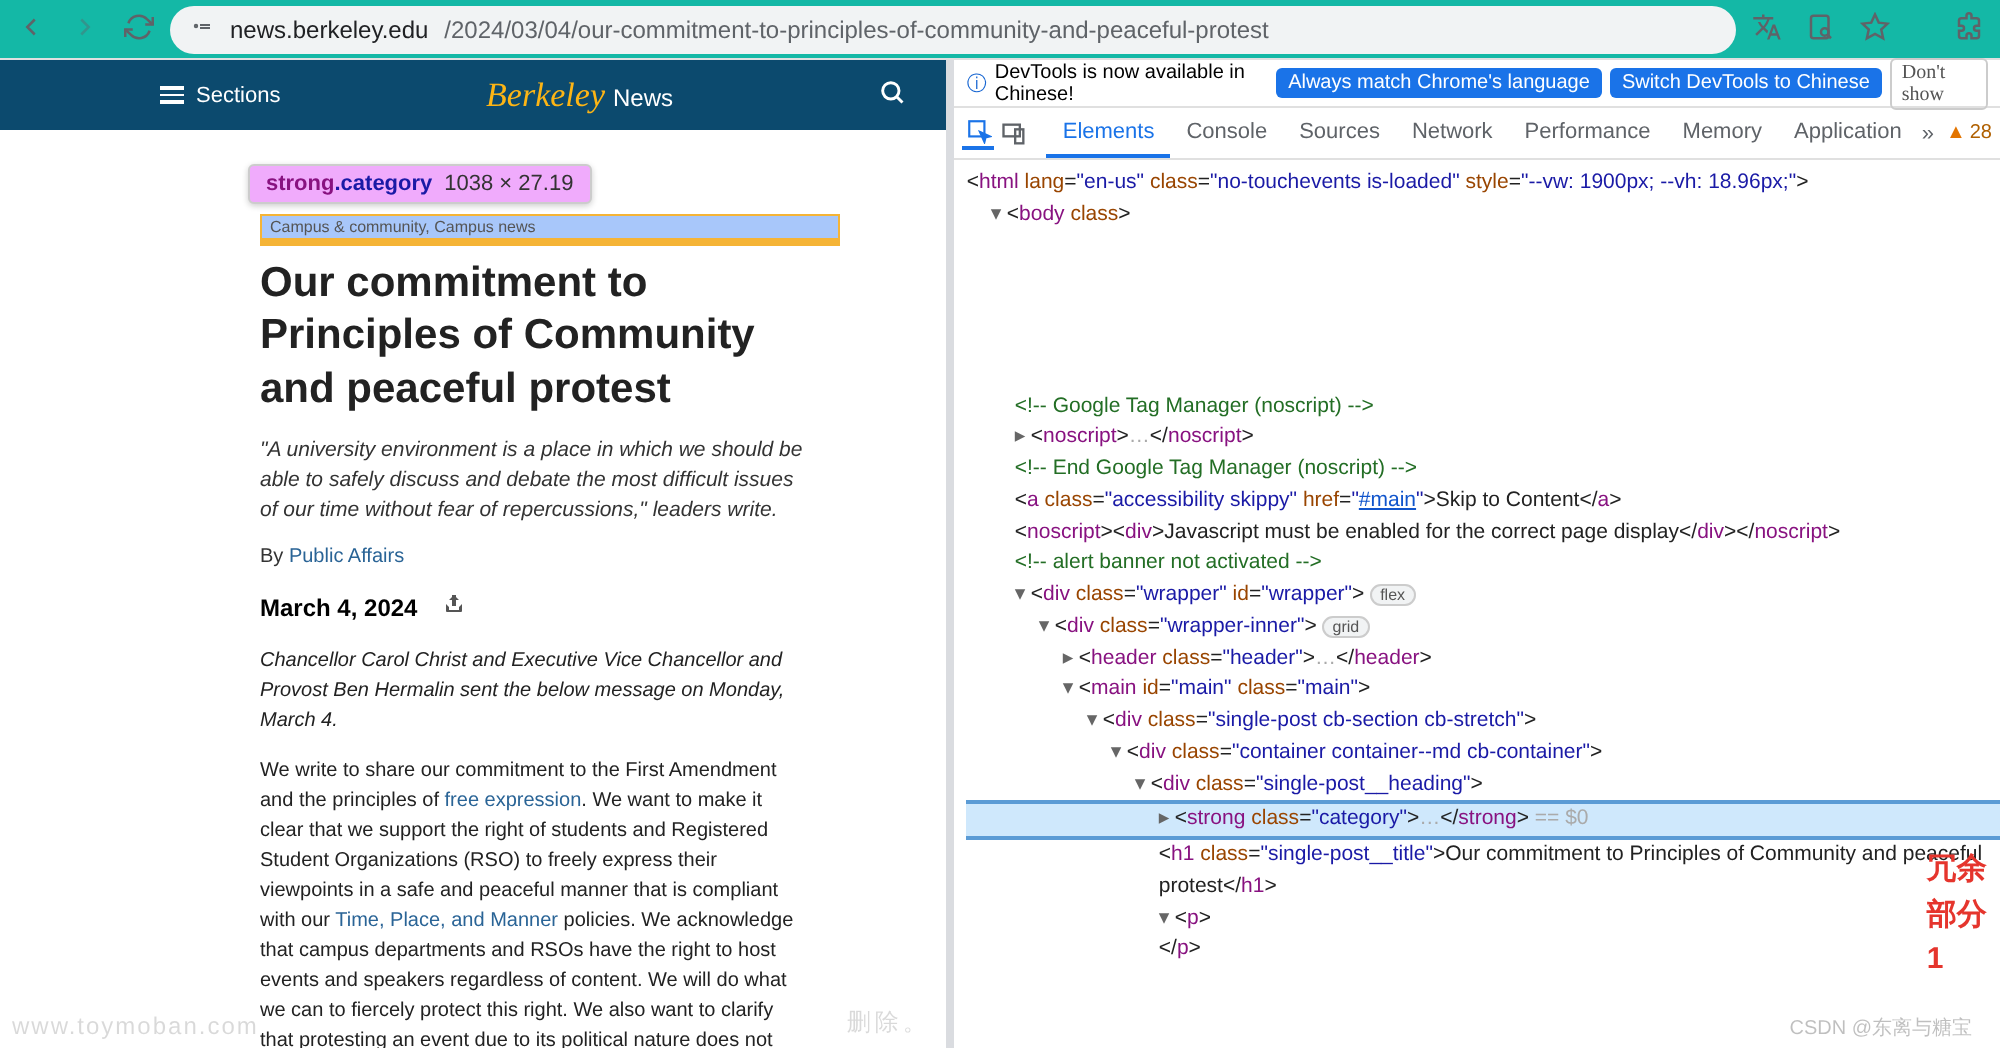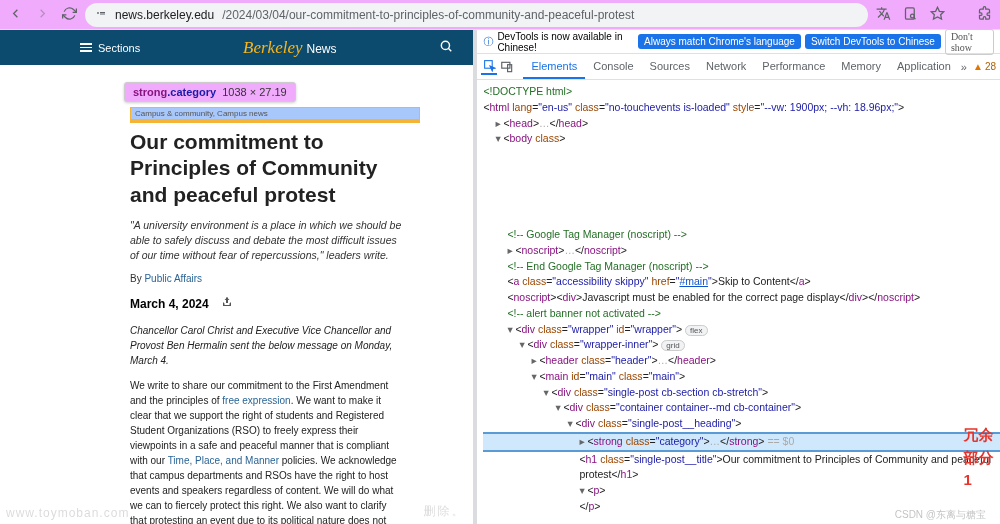--- a/index.html
+++ b/index.html
@@ -1,19 +1,19 @@
 <!DOCTYPE html>
 <html><head>
 <meta charset="utf-8">
 <style>
 * { margin: 0; padding: 0; box-sizing: border-box; font-family: Arial, Helvetica, sans-serif; }
 body { width: 1000px; height: 524px; overflow: hidden; background: #fff; font-size: 12px; }
 
 
-.chrome-bar { height: 30px; background: #f0abfc; border-bottom: 1px solid #e0e0e0; display: flex; align-items: center; padding: 0 8px; gap: 8px; }
+.chrome-bar { height: 30px; background: #14b8a6; border-bottom: 1px solid #e0e0e0; display: flex; align-items: center; padding: 0 8px; gap: 8px; }
 .nav-icons { display: flex; gap: 12px; color: #5f6368; }
 .nav-icons span { cursor: pointer; }
 .url-bar { flex: 1; display: flex; align-items: center; background: #f1f3f4; border-radius: 14px; height: 24px; padding: 0 10px; gap: 8px; font-size: 12px; color: #202124; }
 .url-secure { color: #5f6368; }
 .right-icons { display: flex; gap: 12px; color: #5f6368; align-items: center; }
 .right-icons svg, .nav-icons svg { width: 15px; height: 15px; }
 
 
 .viewport { display: flex; height: 494px; }
 
@@ -226,23 +226,21 @@
       <div class="dt-tabs-right">
         <span style="color:#5f6368">»</span>
         <span class="warn-badge">
             <span class="warn-tri">▲</span>
             <span>28</span>
           </span>
       </div>
     </div>
 
     <div class="dt-panel">
-      <div class="dom-line i0"><span class="comment">&lt;!DOCTYPE html&gt;</span></div>
       <div class="dom-line i0">&lt;<span class="tag">html</span> <span class="attr-n">lang</span>=<span class="attr-v">"<span>en-us</span>"</span> <span class="attr-n">class</span>=<span class="attr-v">"<span>no-touchevents is-loaded</span>"</span> <span class="attr-n">style</span>=<span class="attr-v">"<span>--vw: 1900px; --vh: 18.96px;</span>"</span>&gt;</div>
-      <div class="dom-line i1"><span class="caret">▸</span>&lt;<span class="tag">head</span>&gt;<span class="dim-note">…</span>&lt;/<span class="tag">head</span>&gt;</div>
       <div class="dom-line i1"><span class="caret">▾</span>&lt;<span class="tag">body</span> <span class="attr-n">class</span>&gt;</div>
       <div style="height:80px"></div>
       <div class="dom-line i2 comment">&lt;!-- Google Tag Manager (noscript) --&gt;</div>
       <div class="dom-line i2"><span class="caret">▸</span>&lt;<span class="tag">noscript</span>&gt;<span class="dim-note">…</span>&lt;/<span class="tag">noscript</span>&gt;</div>
       <div class="dom-line i2 comment">&lt;!-- End Google Tag Manager (noscript) --&gt;</div>
       <div class="dom-line i2">&lt;<span class="tag">a</span> <span class="attr-n">class</span>=<span class="attr-v">"<span>accessibility skippy</span>"</span> <span class="attr-n">href</span>=<span class="attr-v">"<span class="link-v">#main</span>"</span>&gt;<span class="text-node">Skip to Content</span>&lt;/<span class="tag">a</span>&gt;</div>
       <div class="dom-line i2">&lt;<span class="tag">noscript</span>&gt;&lt;<span class="tag">div</span>&gt;<span class="text-node">Javascript must be enabled for the correct page display</span>&lt;/<span class="tag">div</span>&gt;&lt;/<span class="tag">noscript</span>&gt;</div>
       <div class="dom-line i2 comment">&lt;!-- alert banner not activated --&gt;</div>
       <div class="dom-line i2"><span class="caret">▾</span>&lt;<span class="tag">div</span> <span class="attr-n">class</span>=<span class="attr-v">"<span>wrapper</span>"</span> <span class="attr-n">id</span>=<span class="attr-v">"<span>wrapper</span>"</span>&gt; <span class="flex-pill">flex</span></div>
       <div class="dom-line i3"><span class="caret">▾</span>&lt;<span class="tag">div</span> <span class="attr-n">class</span>=<span class="attr-v">"<span>wrapper-inner</span>"</span>&gt; <span class="flex-pill">grid</span></div>

